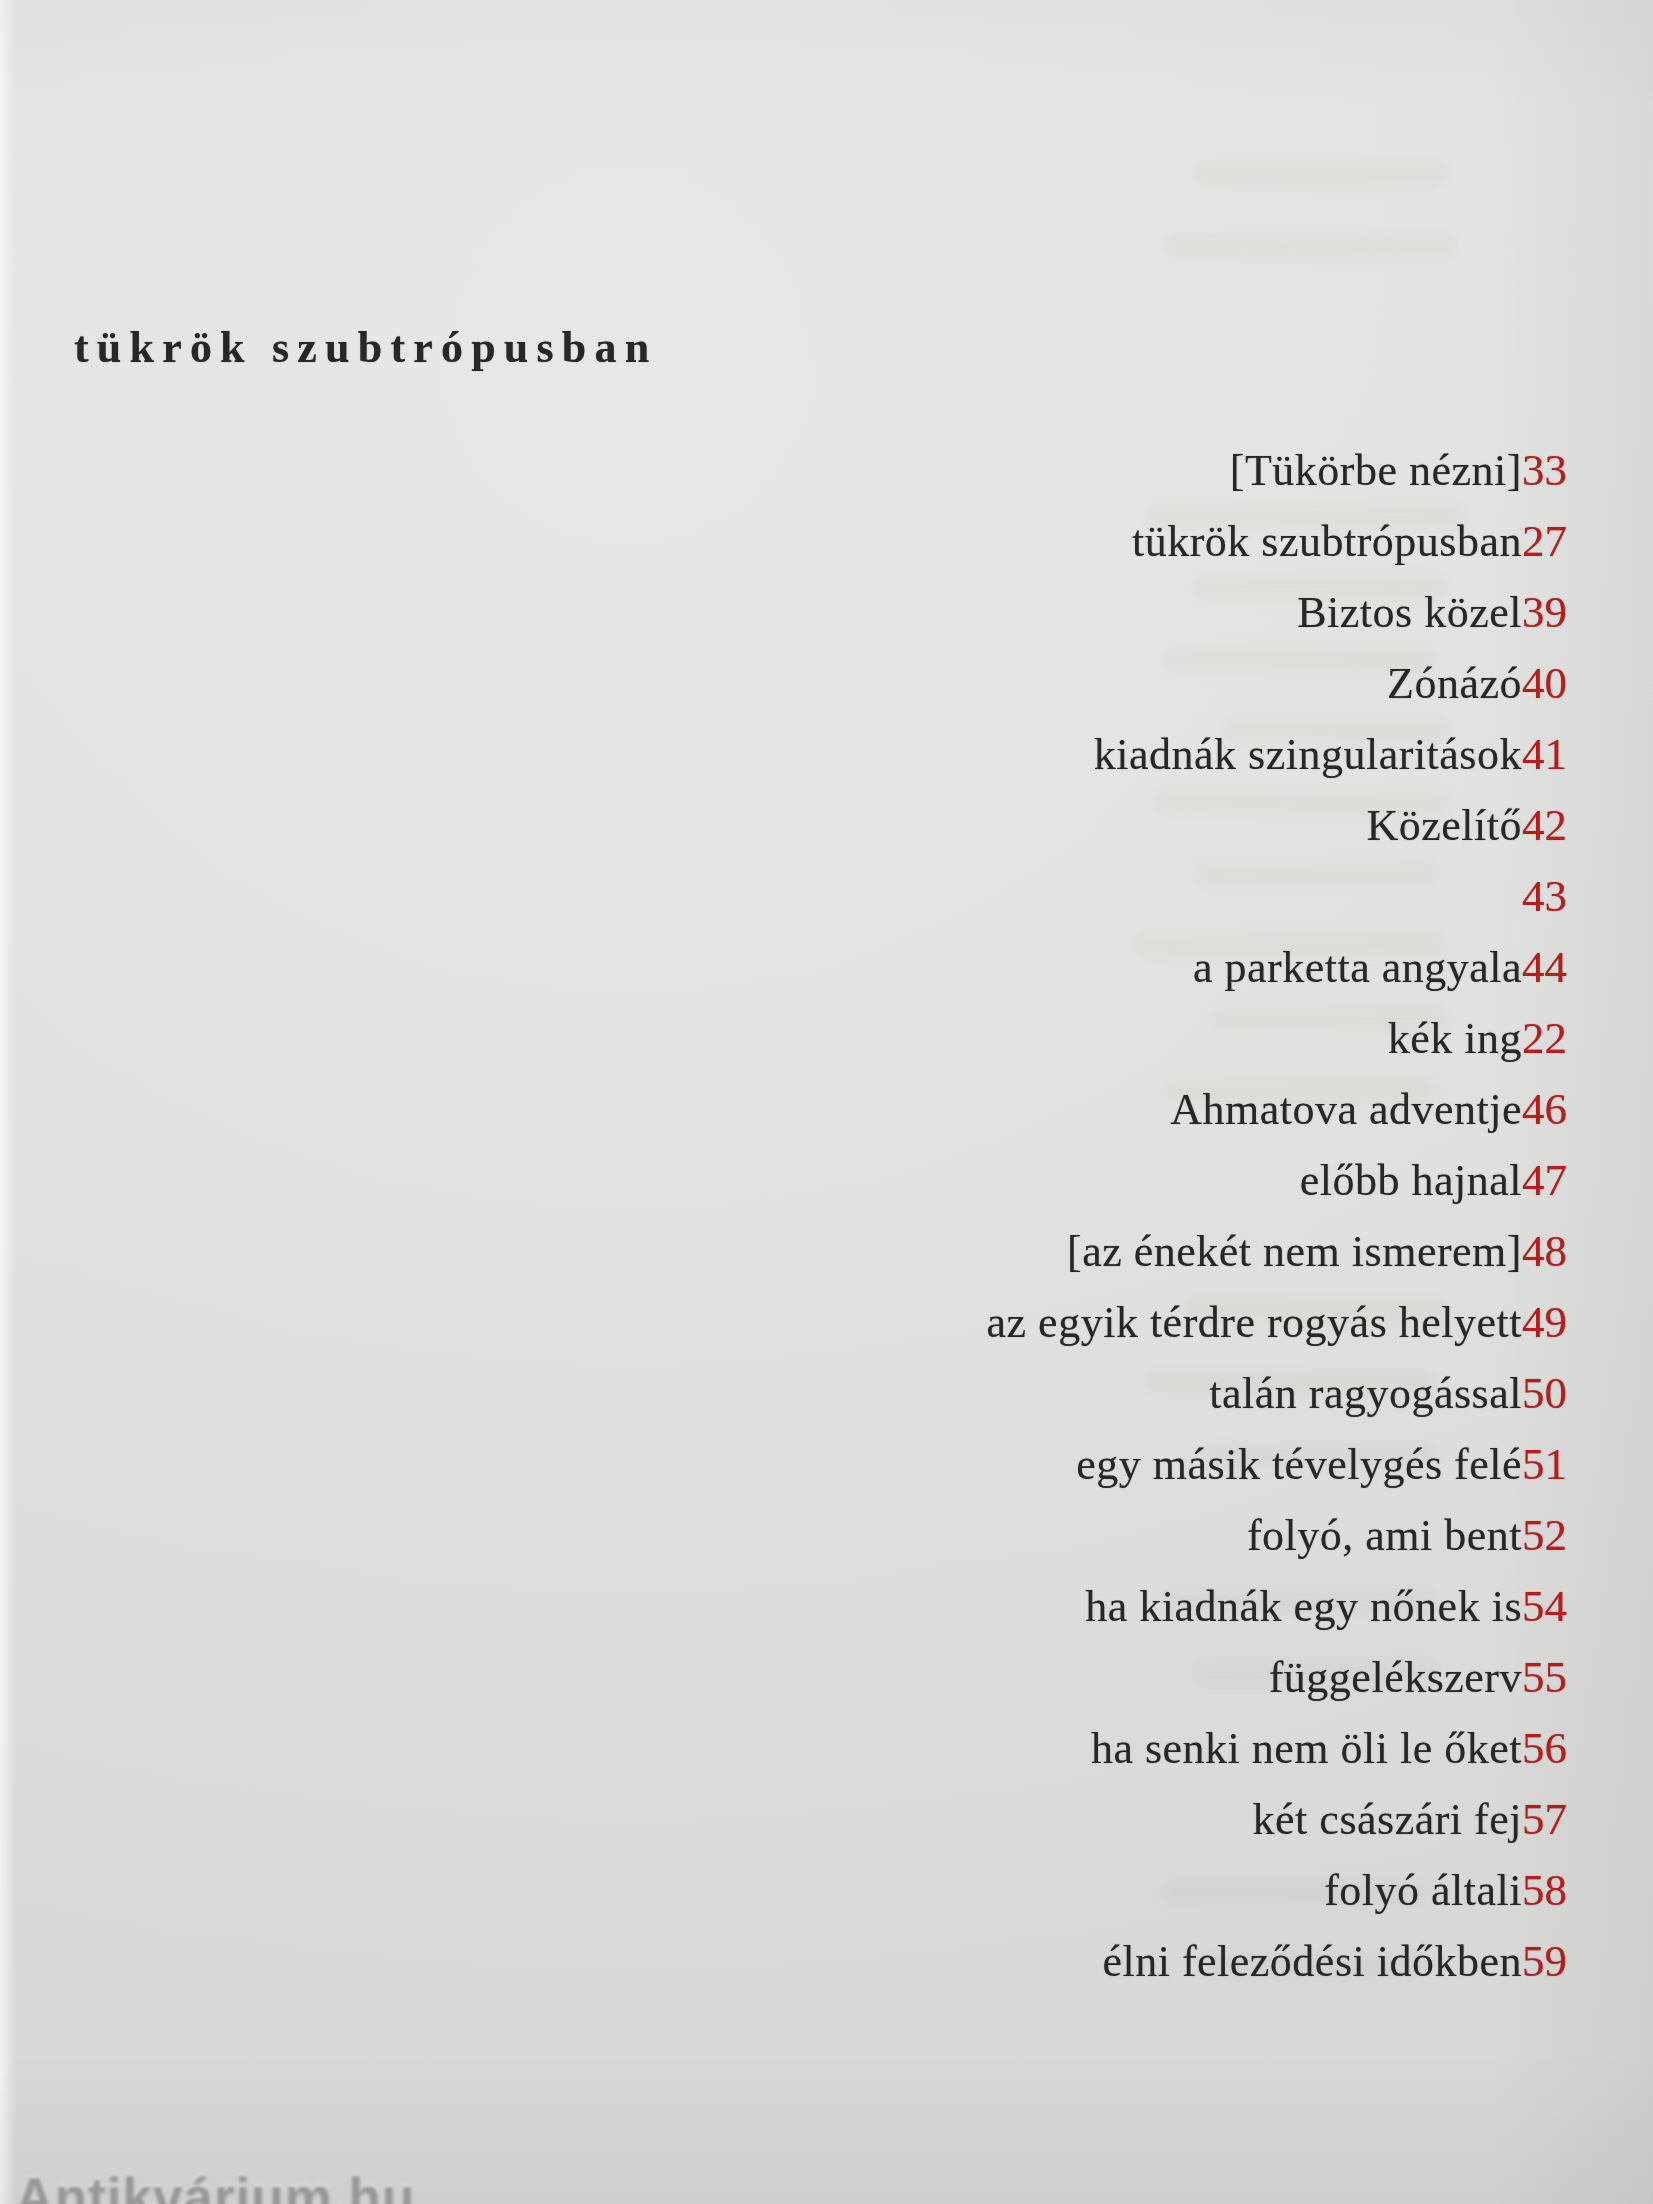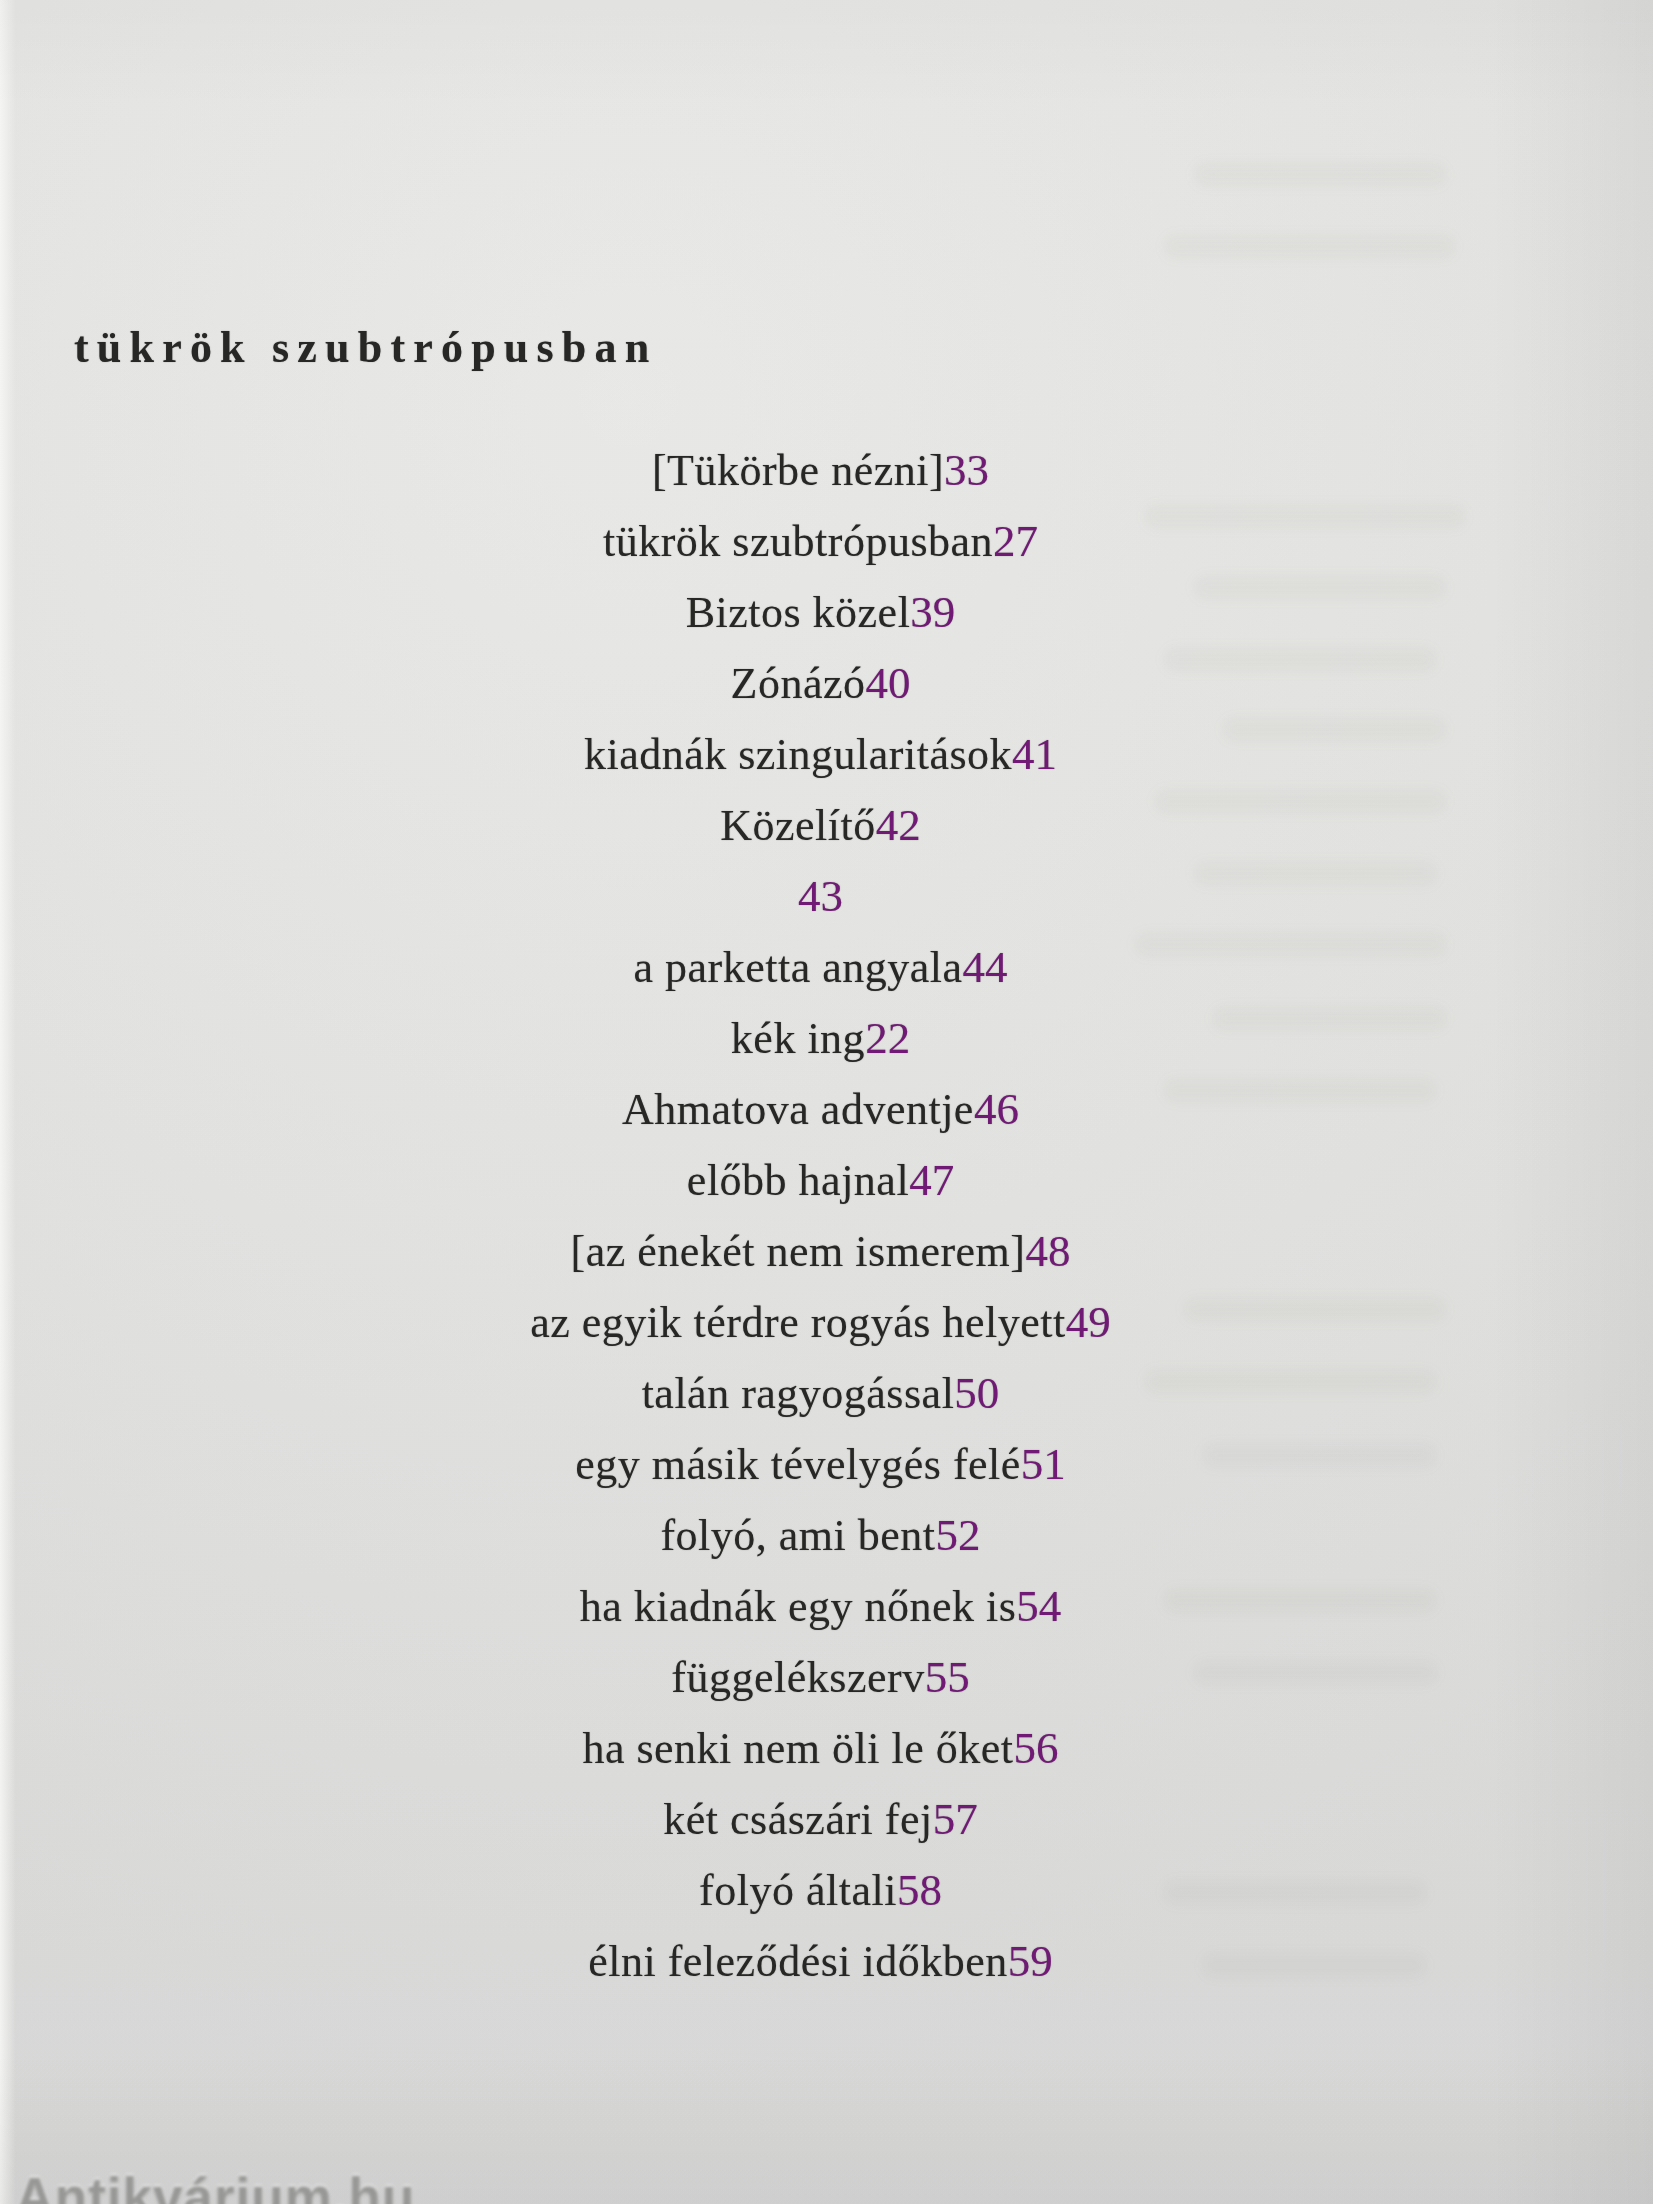--- a/index.html
+++ b/index.html
@@ -43,35 +43,35 @@
   }
 
   .toc {
     position: absolute;
     left: 74px;
     right: 87px;
     top: 435px;
   }
   .toc-row {
     display: flex;
-    justify-content: center;
+    justify-content: flex-end;
     align-items: baseline;
     height: 71px;
     line-height: 71px;
     white-space: nowrap;
   }
   .toc-title {
     font-size: 44px;
     color: #272725;
     letter-spacing: 0.5px;
     text-shadow: 0 0 1.2px rgba(40,40,38,0.45);
   }
   .toc-page {
     font-size: 45px;
-    color: #701a75;
+    color: #b91c1c;
     text-shadow: 0 0 1.2px rgba(40,40,38,0.45);
   }
 
   
   .ghost-line {
     position: absolute;
     height: 23px;
     border-radius: 11.6px;
     background: rgba(108,108,106,0.05);
     filter: blur(5.8px);

